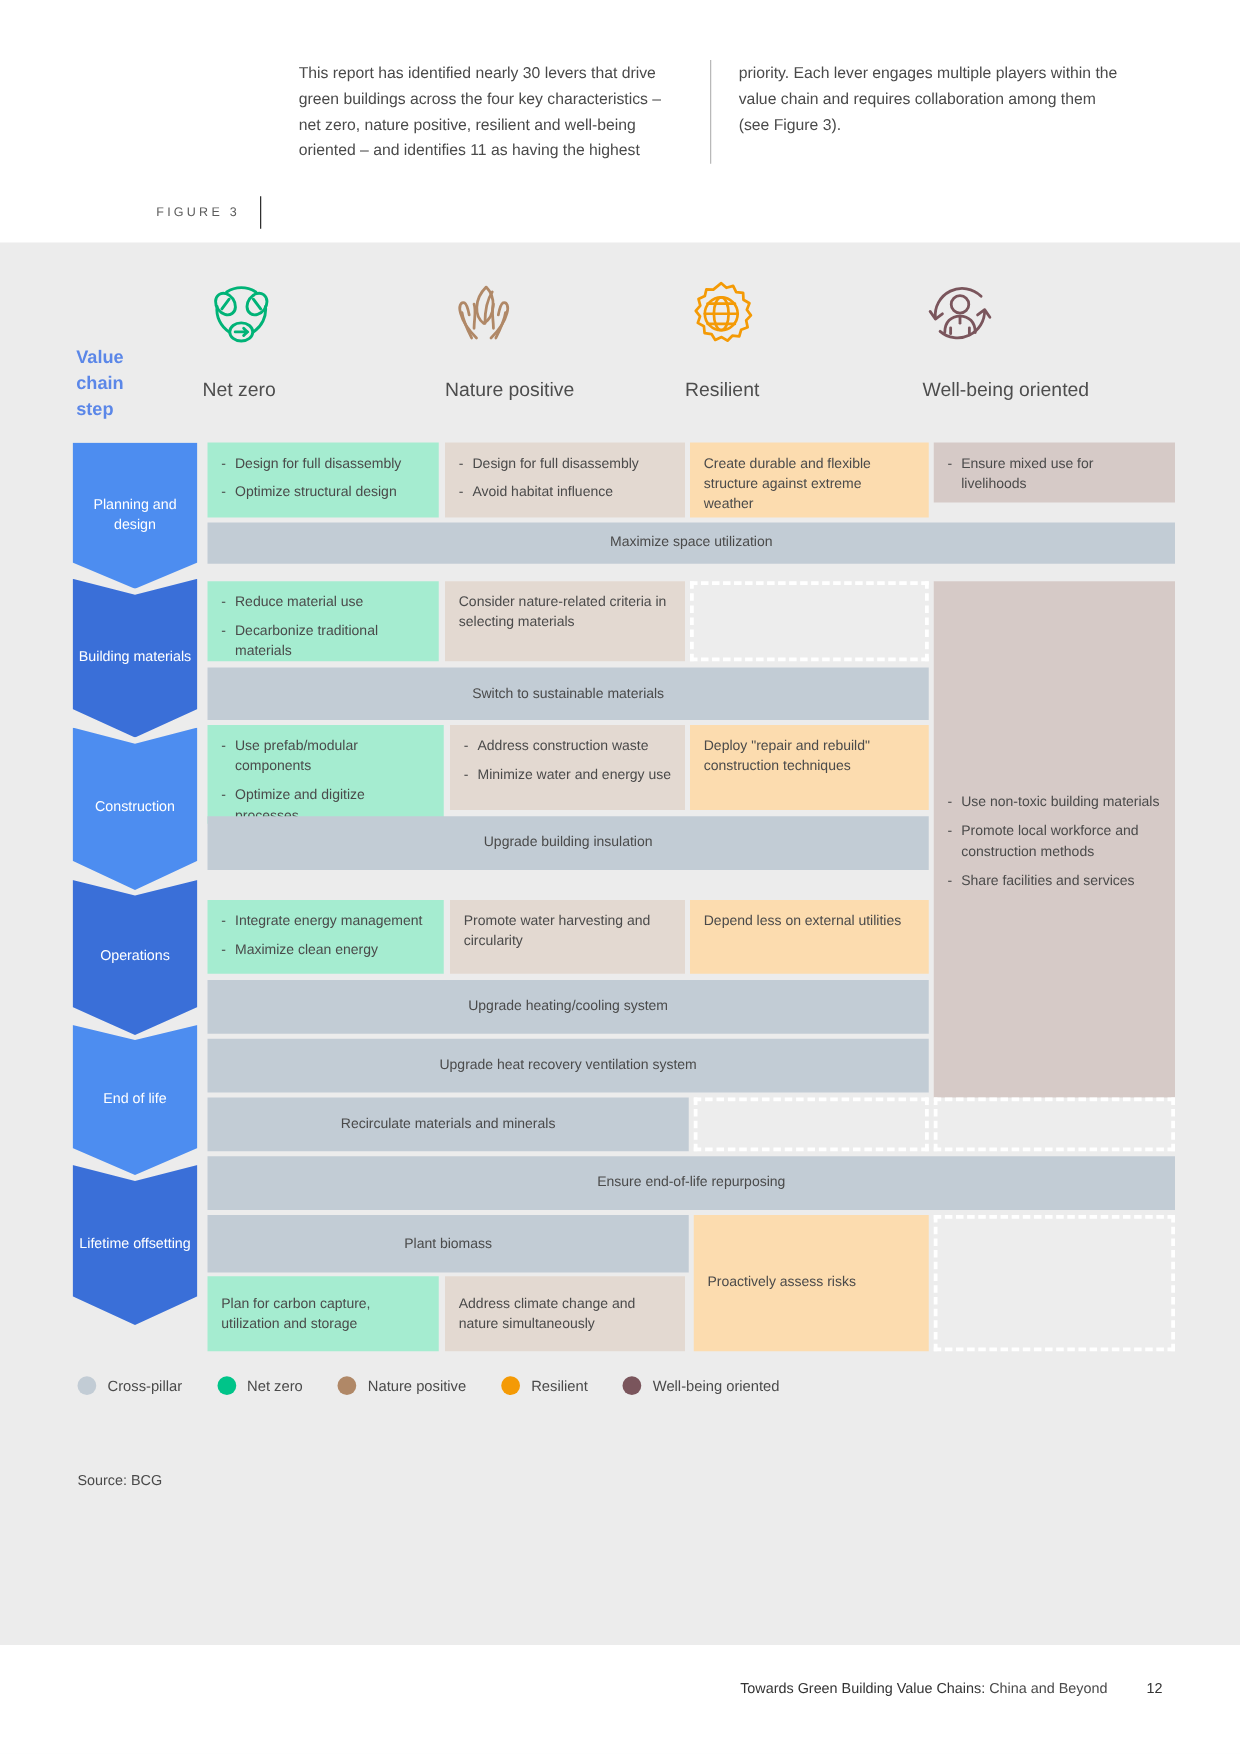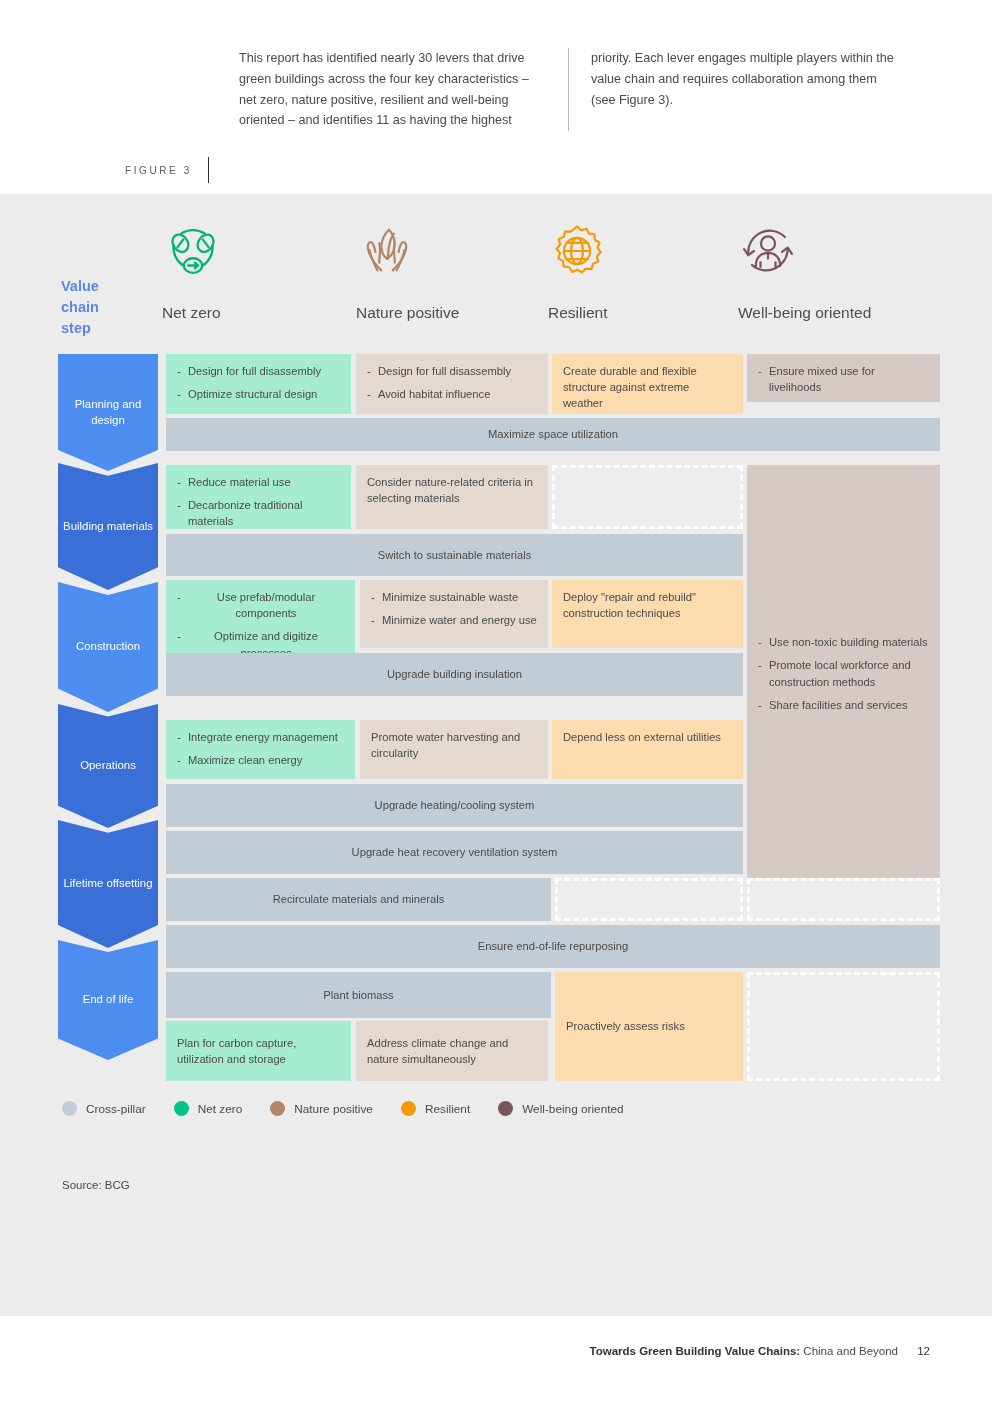--- a/index.html
+++ b/index.html
@@ -164,22 +164,22 @@
   }
 
   
   .footer {
     position: absolute;
     right: 62px; bottom: 46px;
     font-size: 11.5px;
     color: #4a4a4a;
     white-space: nowrap;
   }
-  .footer b { font-weight: bold; color: #333; margin-top: 36px; }
-  .footer .pg { margin-left: 16px; color: #333; }
+  .footer b { font-weight: normal; color: #333; margin-top: 36px; }
+  .footer .pg { margin-left: 28px; color: #333; }
 </style>
 </head>
 <body>
 
 <div class="page">
 
   <div class="intro">
     <div class="intro-col left">This report has identified nearly 30 levers that drive green buildings across the four key characteristics – net zero, nature positive, resilient and well-being oriented – and identifies 11 as having the highest</div>
     <div class="intro-col right">priority. Each lever engages multiple players within the value chain and requires collaboration among them (see Figure 3).</div>
   </div>
@@ -268,25 +268,25 @@
       </div>
       <div class="arrow" style="height:127px;background:#3a6fd8">
         <span>Building materials</span>
       </div>
       <div class="arrow" style="height:130px;background:#4d8df0">
         <span>Construction</span>
       </div>
       <div class="arrow" style="height:124px;background:#3a6fd8">
         <span>Operations</span>
       </div>
+      <div class="arrow" style="height:120px;background:#4d8df0">
+        <span>End of life</span>
+      </div>
       <div class="arrow" style="height:128px;background:#3a6fd8">
         <span>Lifetime offsetting</span>
-      </div>
-      <div class="arrow" style="height:120px;background:#4d8df0">
-        <span>End of life</span>
       </div>
     </div>
 
     <div class="grid">
 
       <div class="cell c-netzero" style="left:0px;   top:0px;   width:185px; height:60px;">
         <ul>
           <li>Design for full disassembly</li>
           <li>Optimize structural design</li>
         </ul>
@@ -318,29 +318,29 @@
       <div class="cell c-wellbeing vcenter" style="left:581px; top:111px; width:193px; height:417px;">
         <ul>
           <li>Use non-toxic building materials</li>
           <li>Promote local workforce and construction methods</li>
           <li>Share facilities and services</li>
         </ul>
       </div>
 
       <div class="cell c-cross center" style="left:0px; top:180px; width:577px; height:42px;">Switch to sustainable materials</div>
 
-      <div class="cell c-netzero" style="left:0px;   top:226px; width:189px; height:79px;text-align:center;">
+      <div class="cell c-netzero" style="left:0px;   top:226px; width:189px; height:79px;">
         <ul>
           <li>Use prefab/modular components</li>
           <li>Optimize and digitize processes</li>
         </ul>
       </div>
       <div class="cell c-nature" style="left:194px; top:226px; width:188px; height:68px;">
         <ul>
-          <li>Minimize sustainable waste</li>
+          <li>Address construction waste</li>
           <li>Minimize water and energy use</li>
         </ul>
       </div>
       <div class="cell c-resilient" style="left:386px; top:226px; width:191px; height:68px;">Deploy "repair and rebuild" construction techniques</div>
       <div class="cell c-cross center" style="left:0px; top:299px; width:577px; height:43px;">Upgrade building insulation</div>
 
       <div class="cell c-netzero" style="left:0px;   top:366px; width:189px; height:59px;">
         <ul>
           <li>Integrate energy management</li>
           <li>Maximize clean energy</li>

